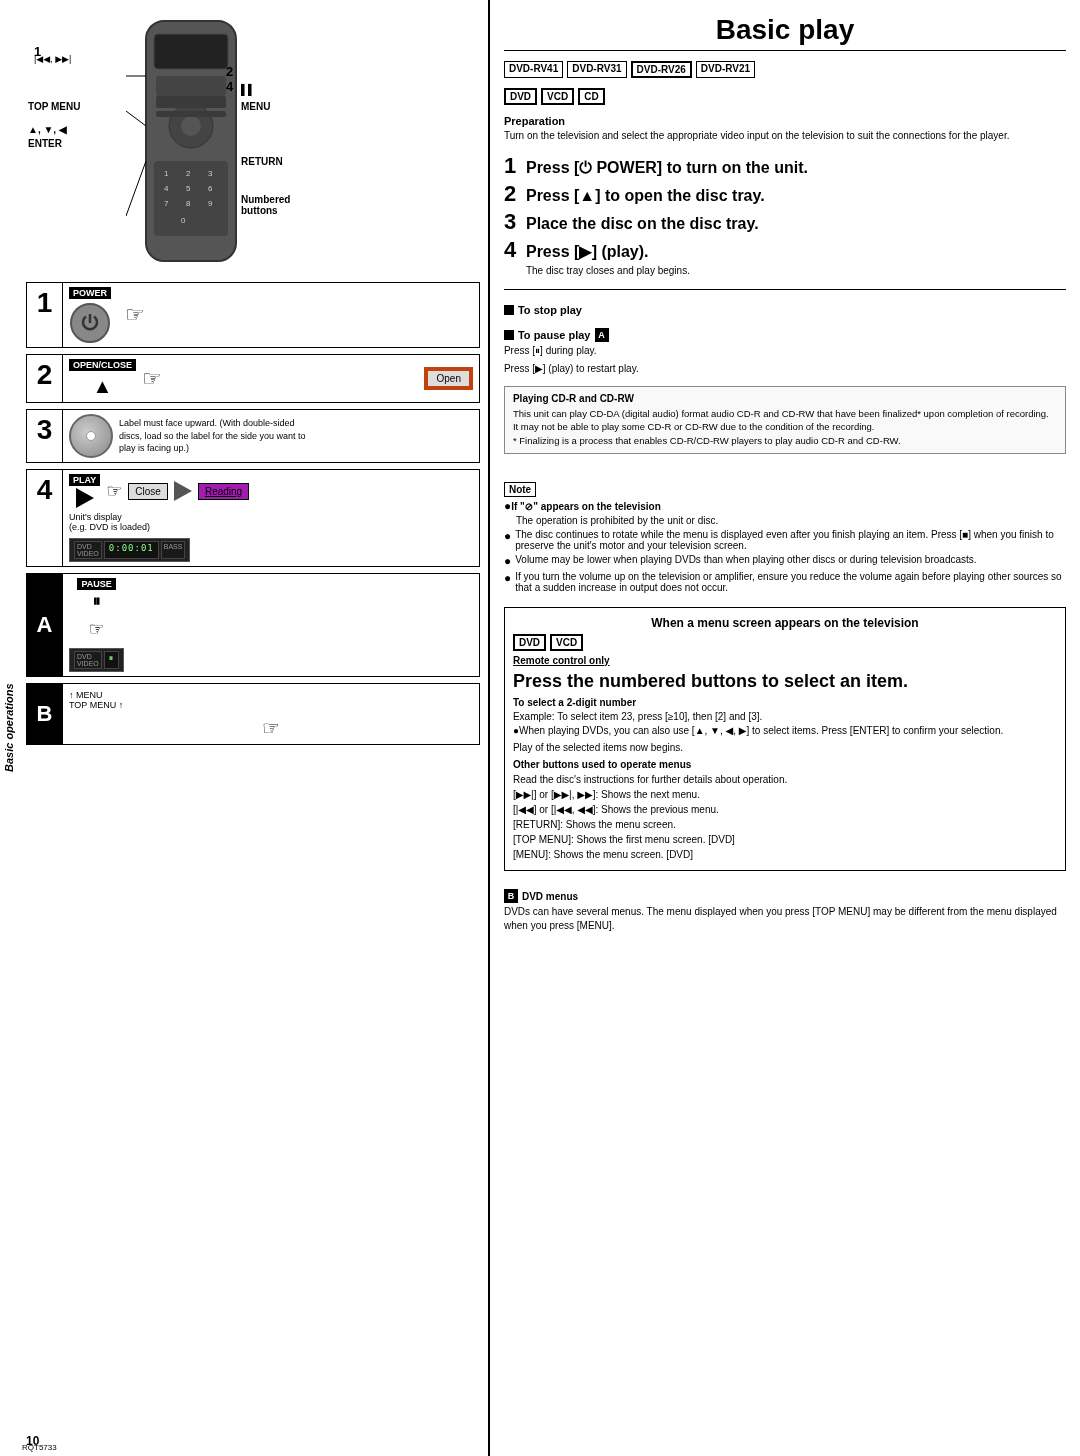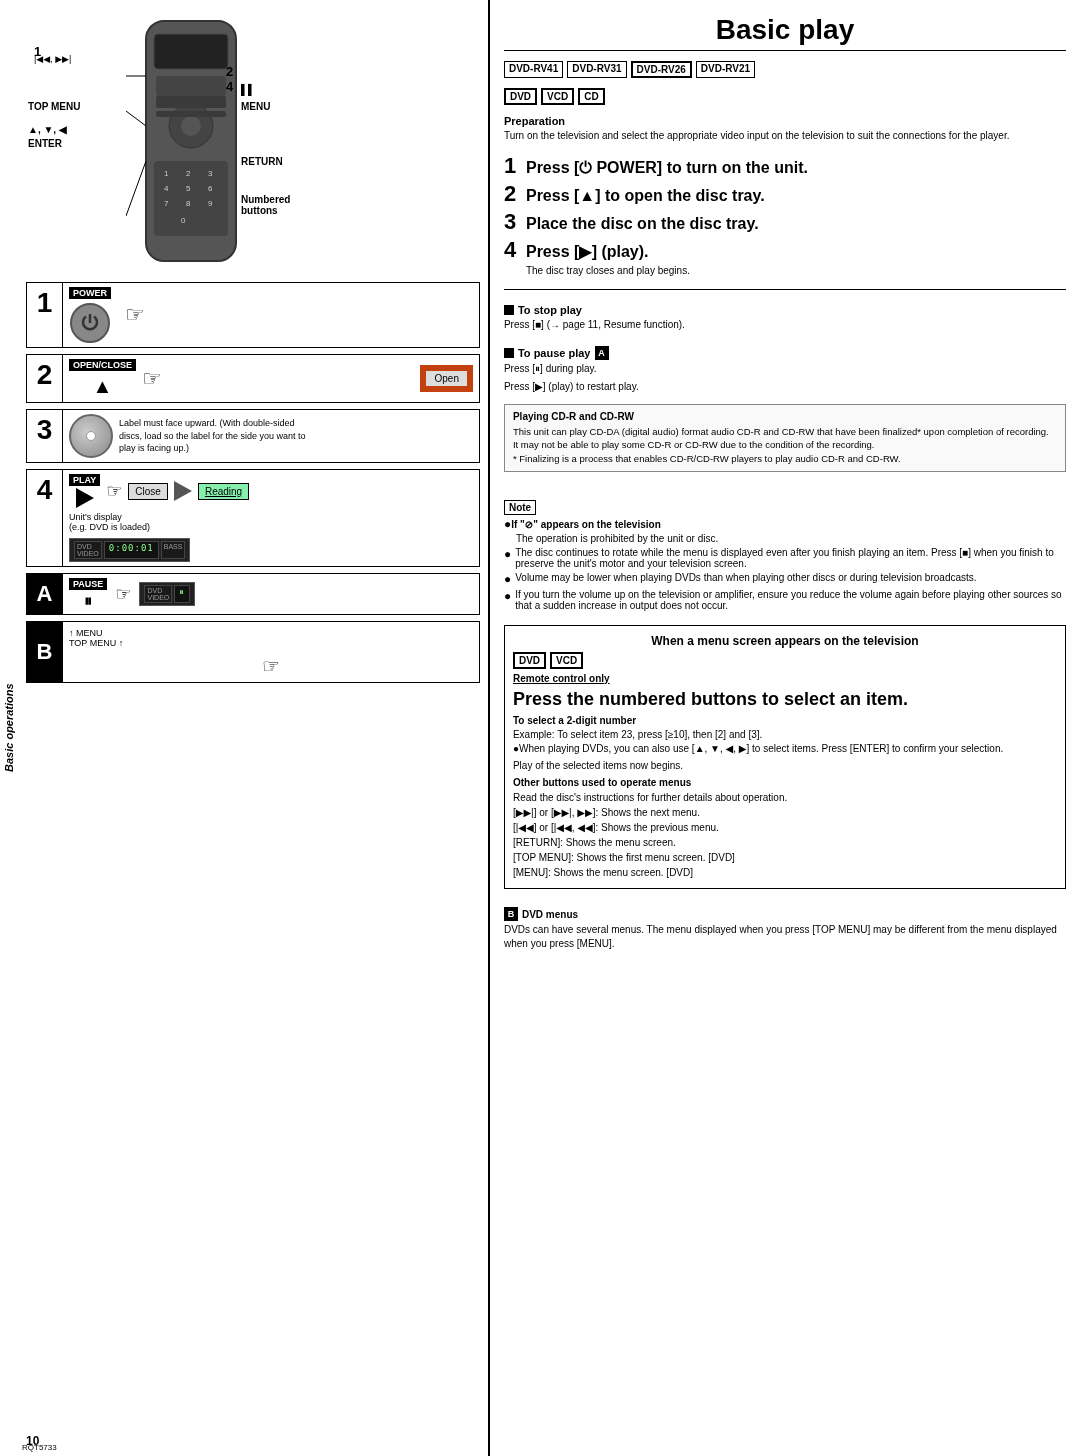--- a/index.html
+++ b/index.html
@@ -89,37 +89,37 @@
     .step-label-box {
       background: #000;
       color: #fff;
       font-size: 9px;
       font-weight: bold;
       padding: 1px 4px;
       display: inline-block;
     }
 
     .open-btn {
-      border: 6px solid #c2410c;
+      border: 4px solid #c2410c;
       background: #ddd;
       font-size: 10px;
       padding: 2px 8px;
       text-align: center;
     }
 
     .close-btn {
       border: 1px solid #000;
       background: #ddd;
       font-size: 10px;
       padding: 2px 6px;
     }
 
     .reading-btn {
       border: 1px solid #000;
-      background: #86efac;
+      background: #a21caf;
       font-size: 10px;
       padding: 2px 6px;
       text-decoration: underline;
     }
 
     .menu-table {
       border-collapse: collapse;
       font-size: 9px;
     }
 
@@ -518,21 +518,21 @@
             <div style="color:#88ff88; font-family:monospace; font-size:9px; letter-spacing:1px; background:#111; padding:1px 4px; border:1px solid #444;">0:00:01</div>
             <div style="background:#1a1a1a; color:#999; font-size:7px; padding:1px 2px; border:1px solid #444;">BASS</div>
           </div>
         </div>
       </div>
     </div>
 
     <div class="step-section">
       <div class="step-number letter">A</div>
       <div class="step-content" style="flex-direction:column; align-items:flex-start; gap:2px;">
-        <div style="display:flex; flex-direction:row; align-items:center; gap:8px;">
+        <div style="display:flex; flex-direction:column; align-items:center; gap:8px;">
           <div style="display:flex; flex-direction:column; align-items:center; gap:2px;">
             <div class="step-label-box">PAUSE</div>
             <div style="font-size:16px; font-weight:bold;">⏸</div>
           </div>
           <div style="font-size:18px;">☞</div>
 
           <div style="background:#222; border:1px solid #555; padding:2px 4px; display:flex; gap:2px;">
             <div style="background:#1a1a1a; color:#999; font-size:7px; padding:1px 2px; border:1px solid #444;">DVD<br>VIDEO</div>
             <div style="color:#88ff88; font-family:monospace; font-size:9px; letter-spacing:1px; background:#111; padding:1px 4px; border:1px solid #444;">⏸</div>
           </div>
@@ -602,21 +602,20 @@
       <div class="step-sub">The disc tray closes and play begins.</div>
     </div>
 
     <hr class="divider-line">
 
     <div>
       <div class="subsection-title">
         <div class="black-square"></div>
         <span>To stop play</span>
       </div>
-      <div class="section-text">Press [■] (→ page 11, Resume function).</div>
     </div>
 
     <div>
       <div class="subsection-title">
         <div class="black-square"></div>
         <span>To pause play</span>
         <div class="black-square-a">A</div>
       </div>
       <div class="section-text">Press [⏸] during play.</div>
       <div class="section-text">Press [▶] (play) to restart play.</div>

